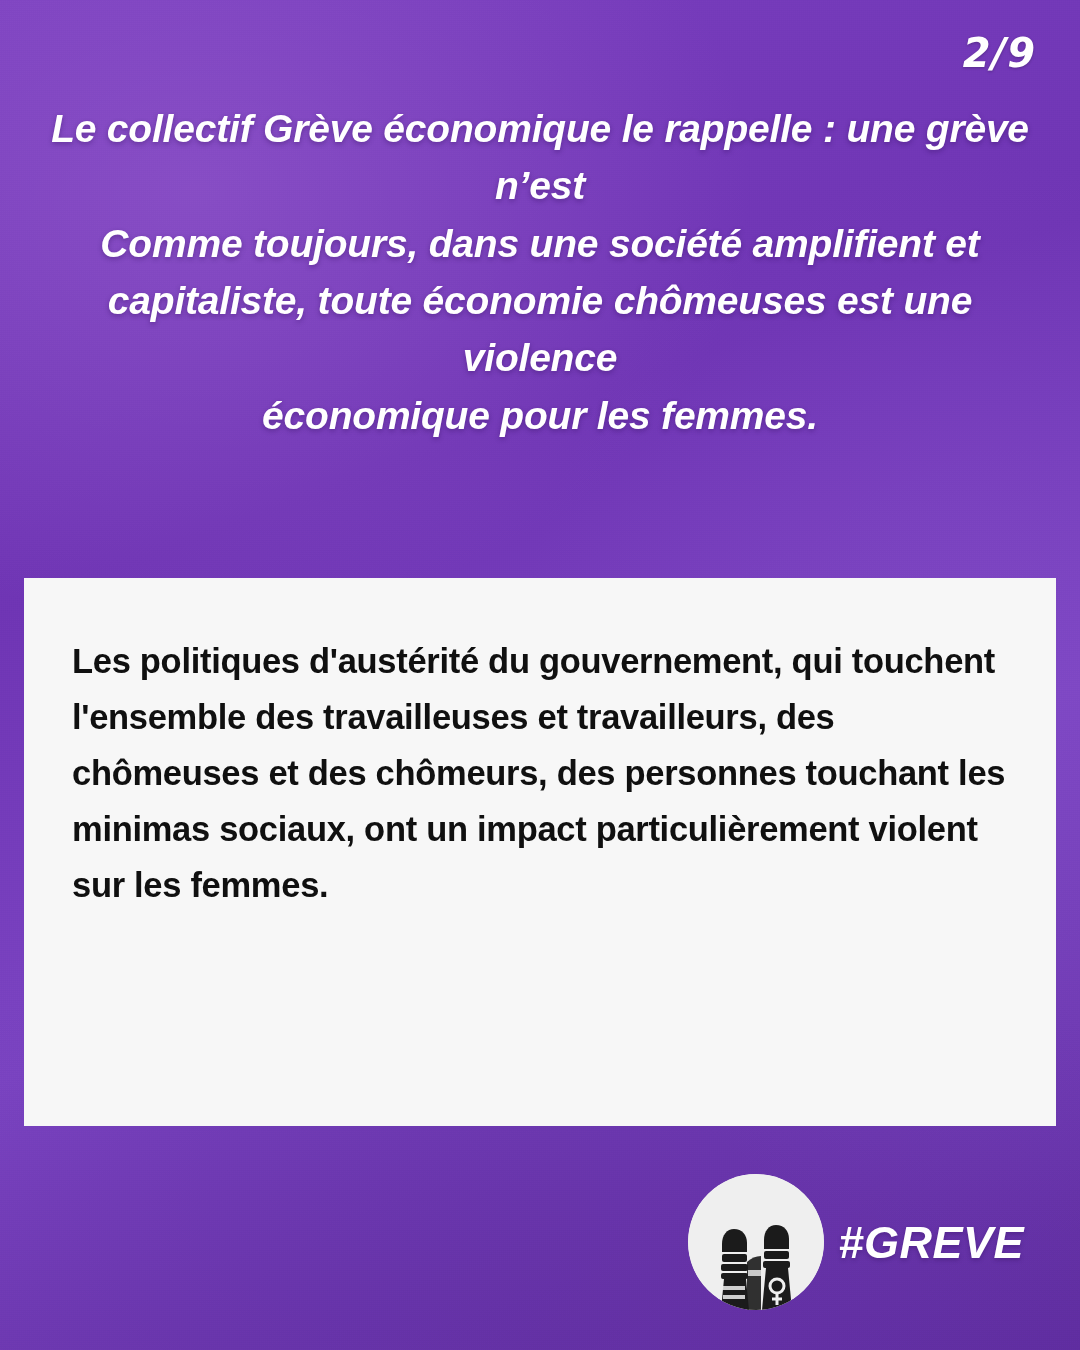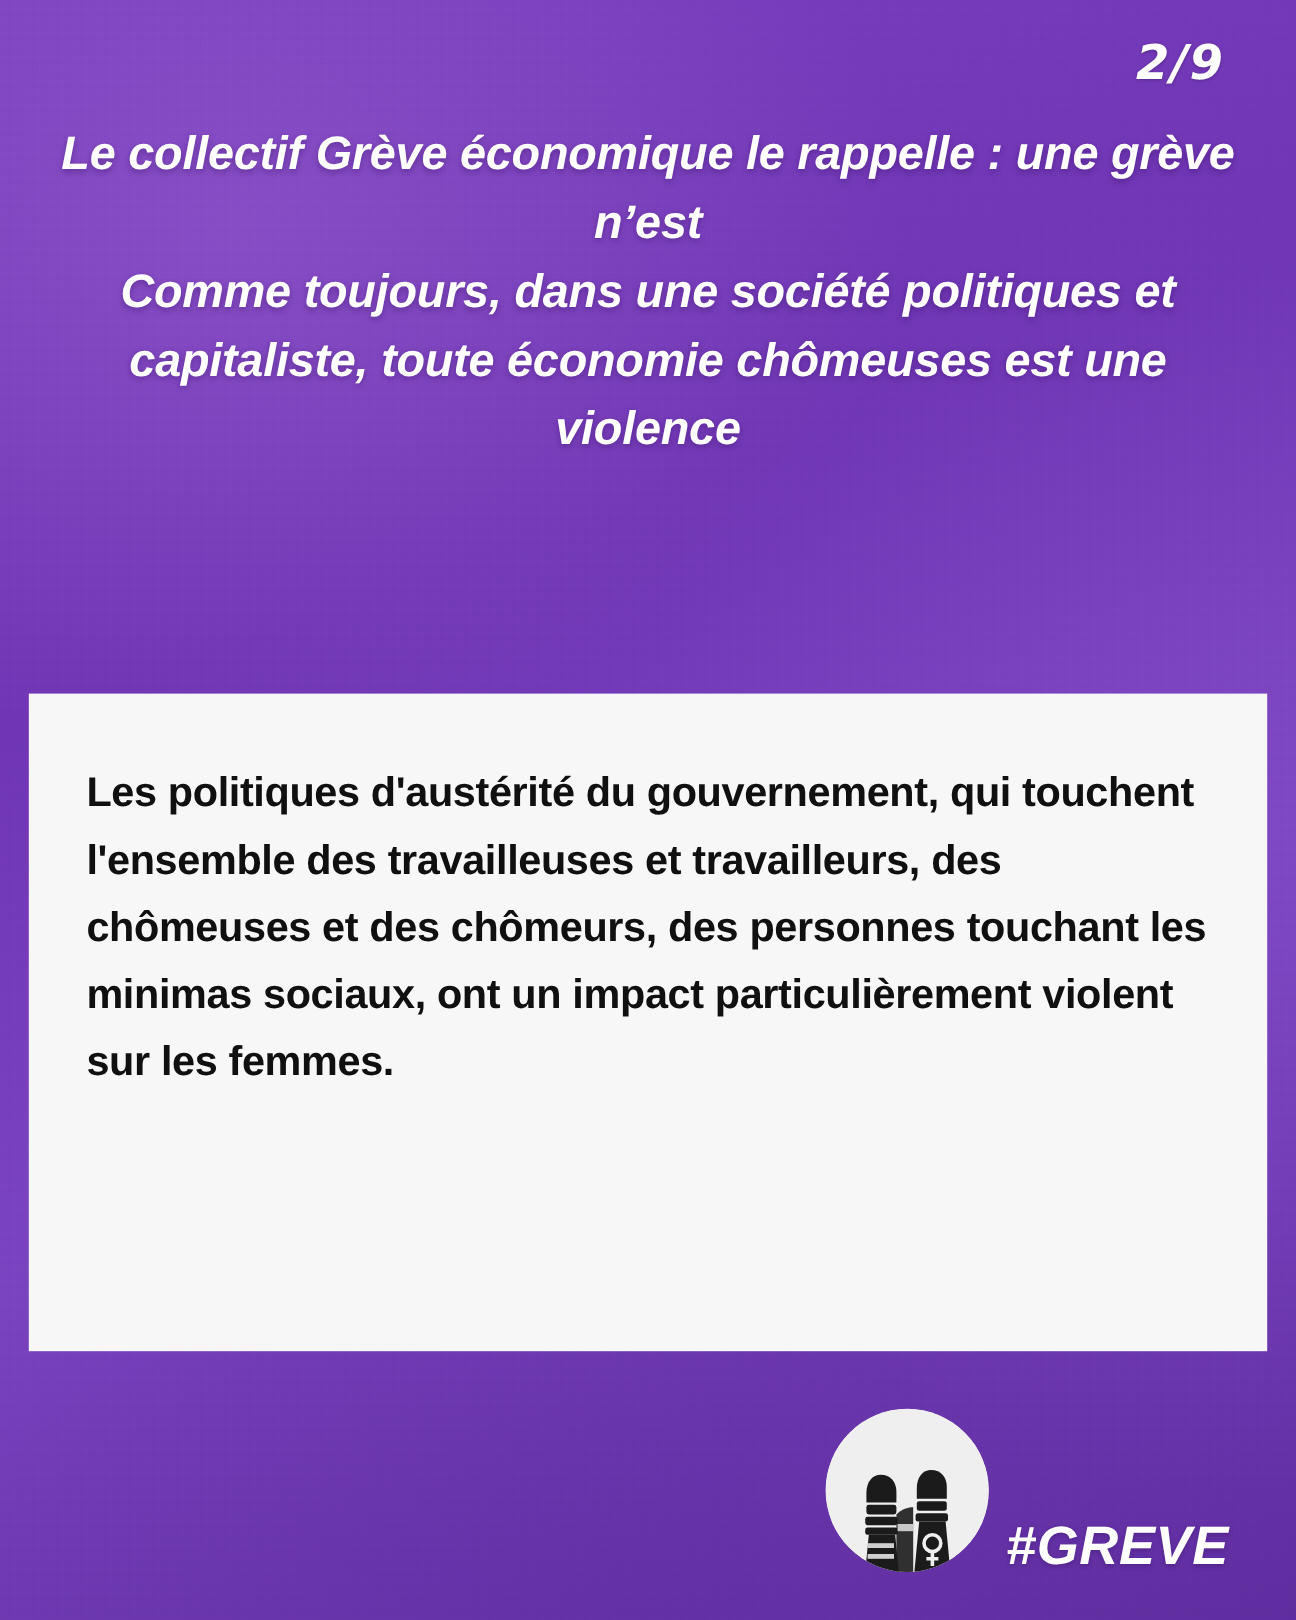--- a/index.html
+++ b/index.html
@@ -34,21 +34,21 @@
     opacity: 0.22;
     background-image:
       repeating-linear-gradient(0deg, rgba(255,255,255,0.045) 0px, rgba(255,255,255,0.045) 1px, rgba(0,0,0,0.035) 1px, rgba(0,0,0,0.035) 2px),
       repeating-linear-gradient(90deg, rgba(255,255,255,0.04) 0px, rgba(255,255,255,0.04) 1px, rgba(0,0,0,0.03) 1px, rgba(0,0,0,0.03) 2px);
     mix-blend-mode: overlay;
   }
 
   .page-counter {
     position: absolute;
     top: 30px;
-    right: 60px;
+    right: 44px;
     color: #ffffff;
     font-size: 40px;
     font-weight: bold;
     font-style: italic;
     letter-spacing: 1px;
     font-family: "DejaVu Sans", sans-serif;
     text-shadow: 0 1px 3px rgba(0,0,0,0.25);
     text-align: center;
   }
 
@@ -89,21 +89,21 @@
     font-weight: bold;
     letter-spacing: -0.3px;
     font-family: "Liberation Sans", sans-serif;
   }
 
   .logo-block {
     position: absolute;
     right: 56px;
     bottom: 40px;
     display: flex;
-    align-items: flex-end;
+    align-items: center;
     gap: 14px;
   }
 
   .logo-mark {
     width: 136px;
     height: 136px;
     border-radius: 50%;
     background: #efefef;
     position: relative;
     overflow: hidden;
@@ -130,22 +130,23 @@
 <body>
 
 <div class="poster">
 
   <div class="grain"></div>
 
   <div class="page-counter">2/9</div>
 
   <div class="headline">
     <p>Le collectif Grève économique le rappelle : une grève n’est</p>
-    <p>Comme toujours, dans une société politiques et</p>
+    <p>Comme toujours, dans une société amplifient et</p>
     <p>capitaliste, toute économie chômeuses est une violence</p>
+    <p>économique pour les femmes.</p>
   </div>
 
   <div class="body-card">
     <p>Les politiques d'austérité du gouvernement, qui touchent l'ensemble des travailleuses et travailleurs, des chômeuses et des chômeurs, des personnes touchant les minimas sociaux, ont un impact particulièrement violent sur les femmes.</p>
   </div>
 
   <div class="logo-block">
     <div class="logo-mark">
       <svg width="136" height="136" viewBox="0 0 136 136" aria-hidden="true">
         <circle cx="68" cy="68" r="68" fill="#efefef"></circle>

